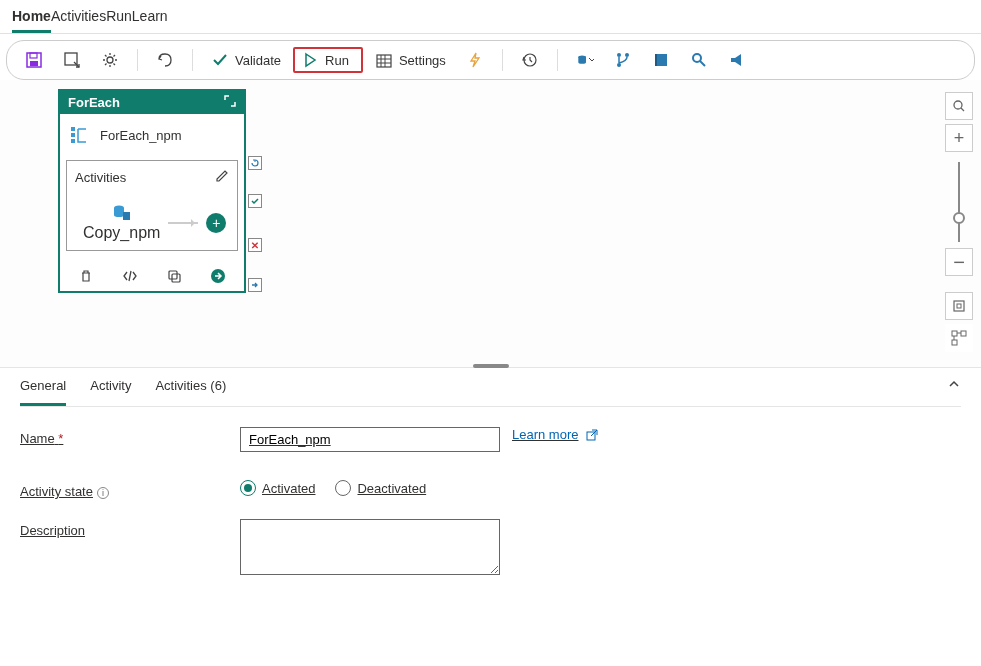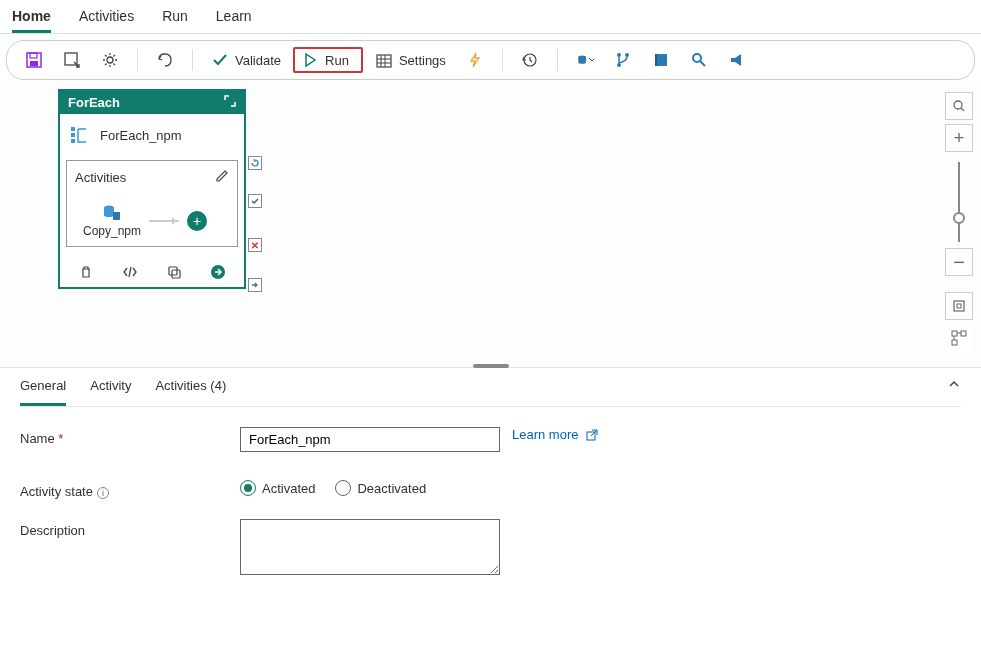--- a/index.html
+++ b/index.html
@@ -1,19 +1,19 @@
 <!DOCTYPE html>
 <html><head>
 <meta charset="utf-8">
 <style>
   * { box-sizing: border-box; margin: 0; padding: 0; }
   body { font-family: "Segoe UI", sans-serif; font-size: 13px; color: #323130; background: #fff; width: 981px; height: 666px; overflow: hidden; position: relative; }
   
   
-  .top-tabs { display: flex; padding: 4px 12px 0; border-bottom: 1px solid #e1e1e1; gap: 28px; }
+  .top-tabs { display: flex; padding: 4px 12px 0; border-bottom: 1px solid #e1e1e1; }
   .top-tab { padding: 4px 0 6px; cursor: pointer; font-size: 14px; }
   .top-tab.active { font-weight: 600; border-bottom: 3px solid #0f7c6c; }
   
   
   .toolbar { display: flex; align-items: center; padding: 6px 10px; border: 1px solid #ccc; border-radius: 18px; margin: 6px 6px 0 6px; gap: 4px; }
   .tb-btn { display: flex; align-items: center; gap: 6px; padding: 4px 8px; cursor: pointer; border-radius: 2px; }
   .tb-sep { width: 1px; height: 22px; background: #ddd; margin: 0 6px; }
   .tb-icon { width: 18px; height: 18px; display: flex; align-items: center; justify-content: center; }
   .run-highlight { border: 2px solid #d13438; padding: 2px 12px 2px 6px; }
   
@@ -22,21 +22,21 @@
   .canvas { position: absolute; inset: 0; }
   
   
   .foreach-node { position: absolute; left: 58px; top: 9px; width: 188px; background: #fff; border: 2px solid #0f7c6c; }
   .foreach-header { background: #0f7c6c; color: #fff; font-weight: 600; padding: 4px 8px; display: flex; justify-content: space-between; align-items: center; }
   .foreach-title-row { display: flex; align-items: center; gap: 10px; padding: 10px 8px; }
   .foreach-icon { width: 22px; height: 22px; }
   .activities-box { margin: 4px 6px 10px; border: 1px solid #999; padding: 8px; position: relative; }
   .activities-header { display: flex; justify-content: space-between; align-items: center; font-size: 13px; margin-bottom: 18px; }
   .activities-flow { display: flex; align-items: center; gap: 8px; padding-left: 8px; }
-  .copy-act { display: flex; flex-direction: column; align-items: center; font-size: 12px; gap: 2px; }
+  .copy-act { display: flex; flex-direction: column; align-items: center; font-size: 16px; gap: 2px; }
   .add-circle { width: 20px; height: 20px; border-radius: 50%; background: #0f7c6c; color: #fff; display: flex; align-items: center; justify-content: center; font-size: 14px; }
   .arrow { width: 30px; height: 2px; background: #ccc; position: relative; }
   .arrow::after { content: ''; position: absolute; right: -1px; top: -3px; border: 4px solid transparent; border-left-color: #ccc; }
   .node-footer { display: flex; justify-content: space-around; padding: 6px 4px; }
   .node-footer-icon { width: 18px; height: 18px; display: flex; align-items: center; justify-content: center; cursor: pointer; }
   
   
   .side-conn { position: absolute; left: 248px; width: 14px; height: 14px; border: 1px solid #888; background: #fff; font-size: 10px; display: flex; align-items: center; justify-content: center; }
   
   
@@ -48,21 +48,21 @@
   
   .grip { position: absolute; left: 50%; bottom: -1px; transform: translateX(-50%); width: 36px; height: 4px; background: #888; border-radius: 2px; }
   
   
   .props { padding: 0 20px; }
   .props-tabs { display: flex; gap: 24px; border-bottom: 1px solid #e5e5e5; position: relative; }
   .props-tab { padding: 10px 0; cursor: pointer; }
   .props-tab.active { font-weight: 400; border-bottom: 3px solid #0f7c6c; }
   .collapse-caret { position: absolute; right: 0; top: 10px; cursor: pointer; }
   
-  .form-row { display: flex; align-items: flex-start; margin-top: 20px; }
+  .form-row { display: flex; align-items: flex-start; margin-top: 20px; text-decoration: underline; }
   .form-label { width: 220px; padding-top: 4px; }
   .req { color: #a4262c; }
   .text-input { width: 260px; padding: 4px 8px; border: 1px solid #666; font-family: inherit; font-size: 13px; }
   textarea.text-input { height: 56px; resize: both; }
   .learn-more { margin-left: 12px; color: #0065b3; text-decoration: none; display: flex; align-items: center; gap: 8px; }
   
   .radio-group { display: flex; gap: 20px; align-items: center; }
   .radio { display: flex; align-items: center; gap: 6px; cursor: pointer; }
   .radio-circle { width: 16px; height: 16px; border: 1px solid #666; border-radius: 50%; display: flex; align-items: center; justify-content: center; }
   .radio-circle.checked { border-color: #0f7c6c; }
@@ -324,21 +324,21 @@
       </div>
   </div>
 
   <div class="grip"></div>
 </div>
 
 <div class="props">
   <div class="props-tabs">
     <div class="props-tab active">General</div>
     <div class="props-tab">Activity</div>
-    <div class="props-tab">Activities (4)</div>
+    <div class="props-tab">Activities (6)</div>
     <div class="collapse-caret"><svg width="14" height="10" viewBox="0 0 14 10">
           <path d="M3 6 L7 2 L11 6" fill="none" stroke="#444" stroke-width="1.5"></path>
         </svg></div>
   </div>
 
   <div class="form-row">
     <div class="form-label"><span>Name</span> <span class="req">*</span></div>
     <input class="text-input" value="ForEach_npm" style="">
     <a class="learn-more">
         <span>Learn more</span> 

